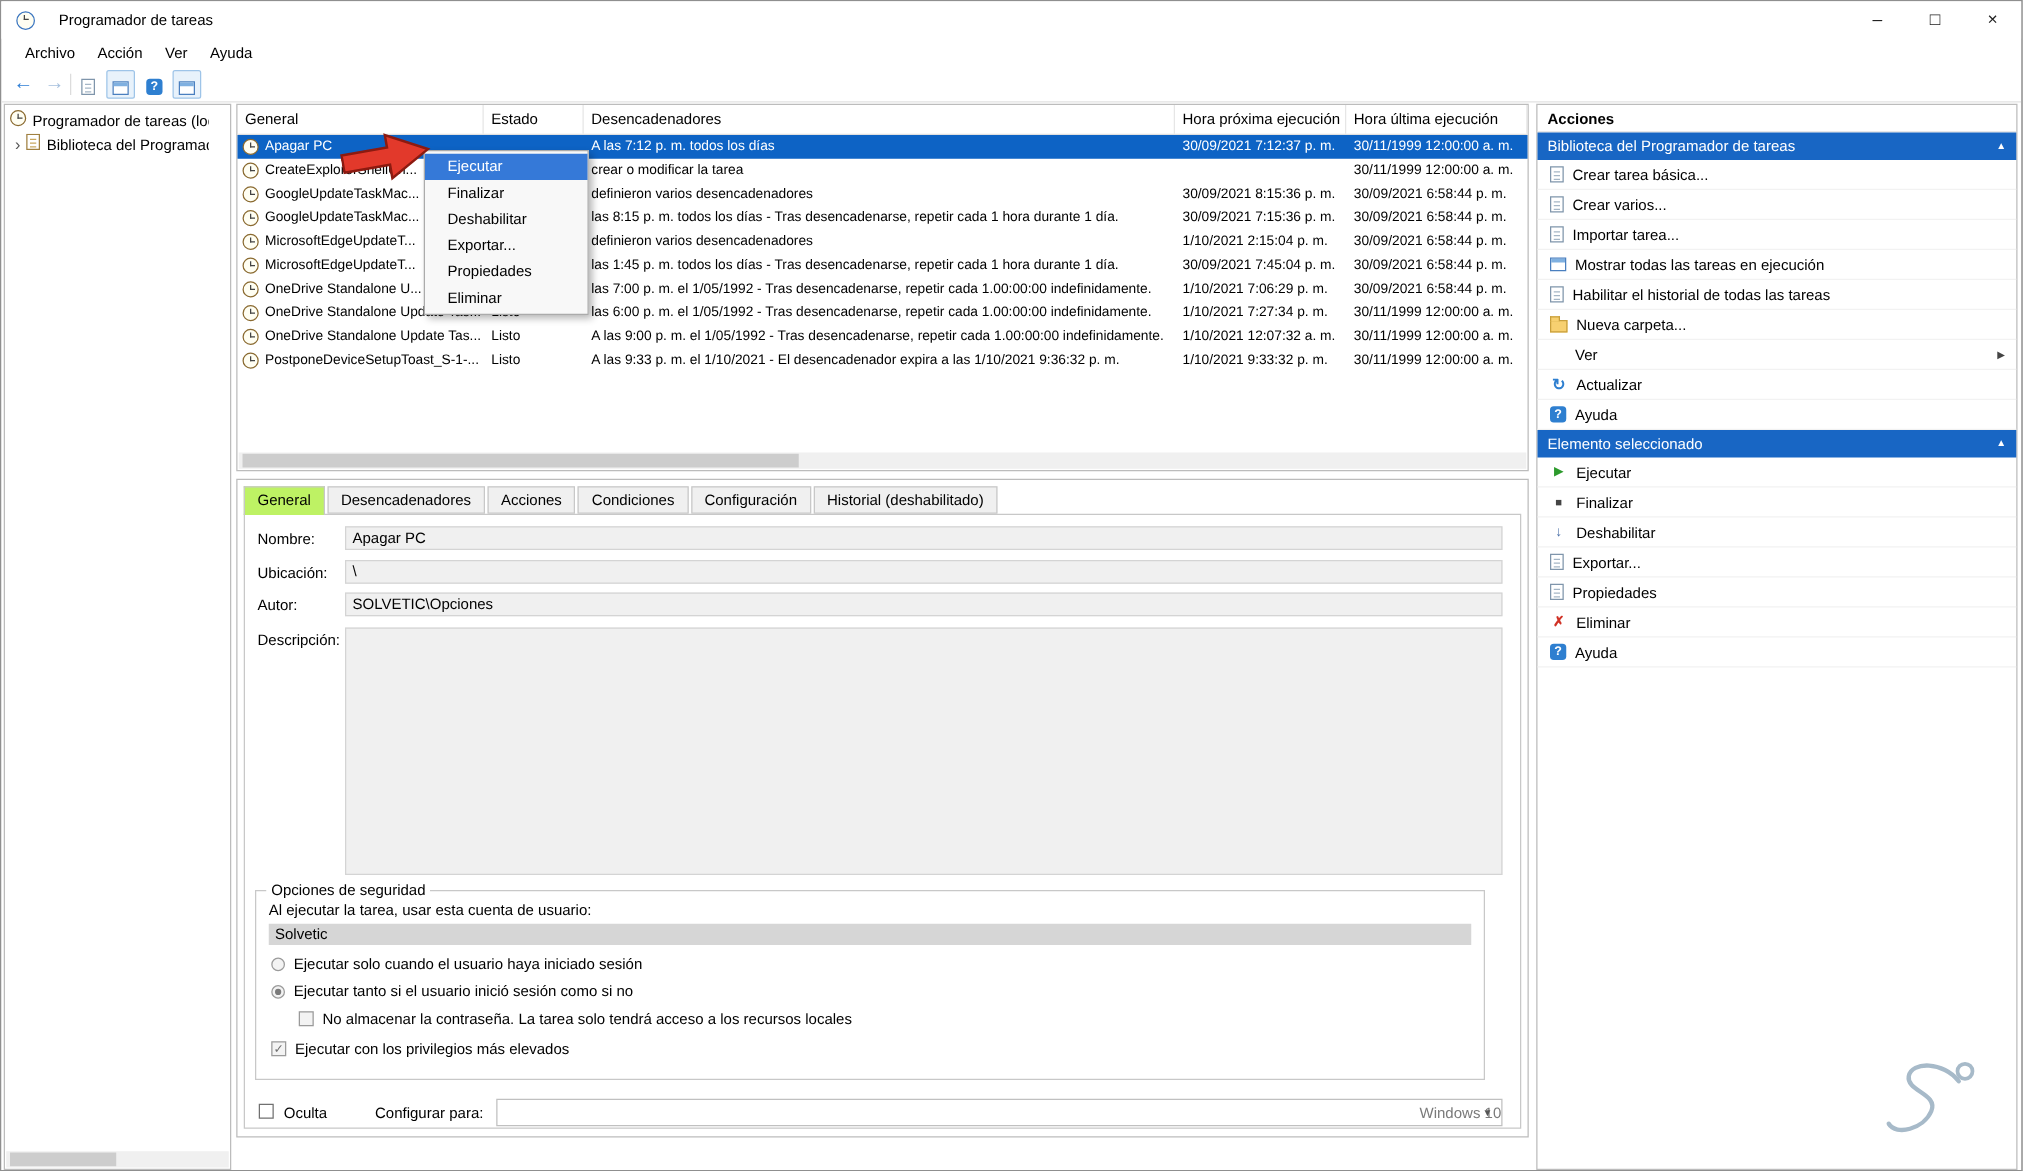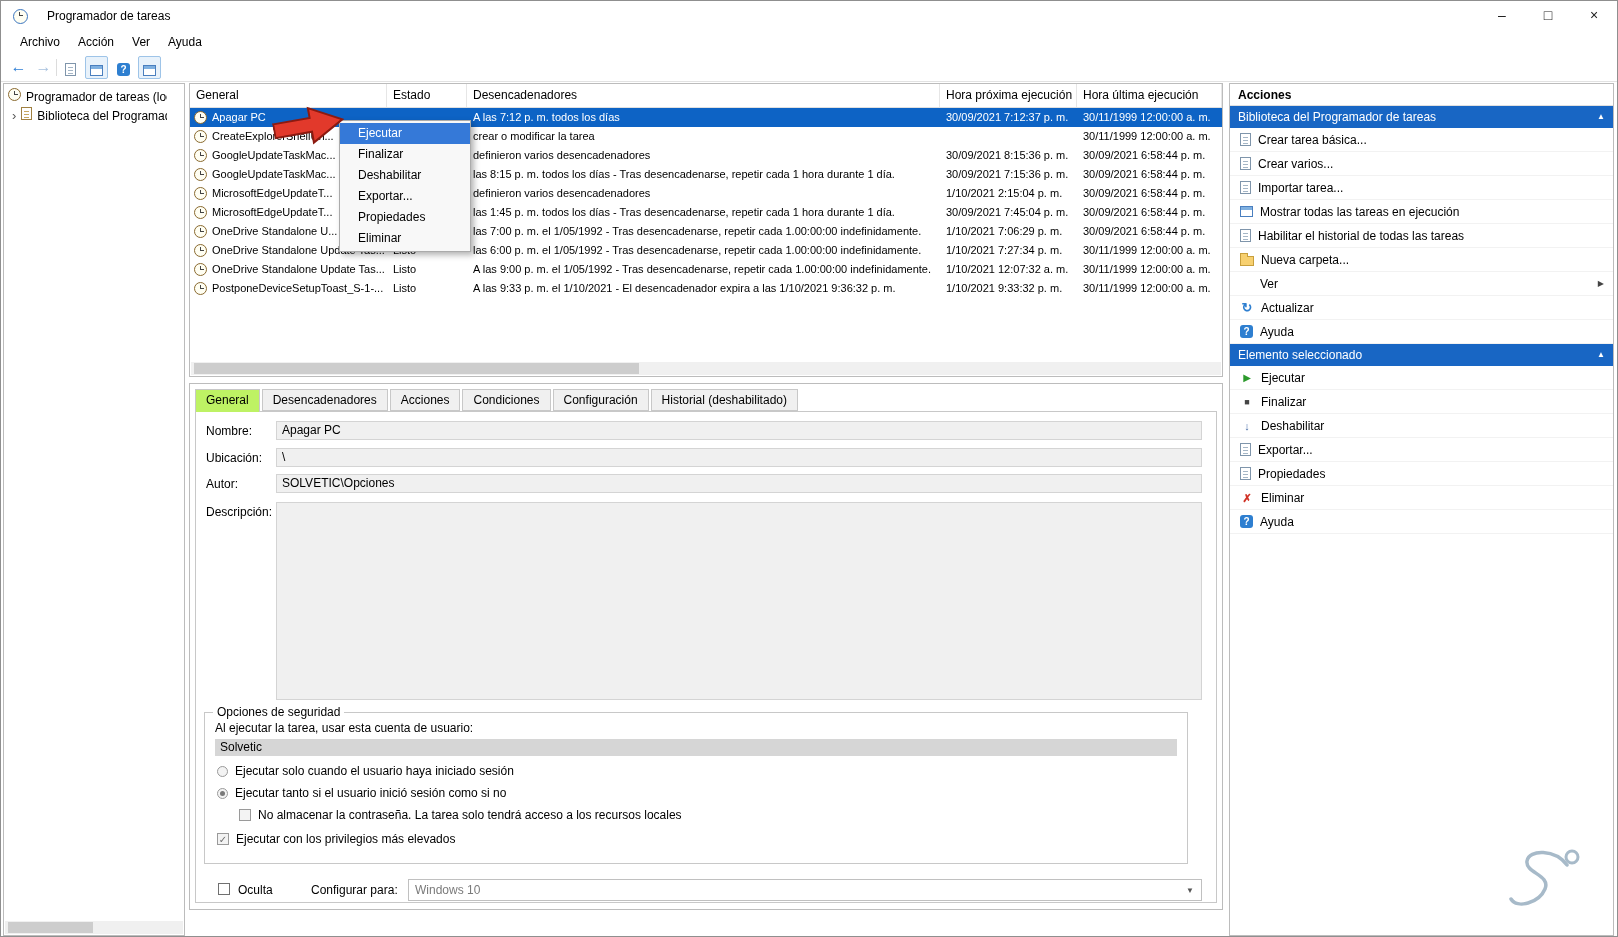--- a/index.html
+++ b/index.html
@@ -105,21 +105,21 @@
   .opt-row { position:absolute; height:16px; line-height:16px; display:flex; align-items:center; gap:7px; white-space:nowrap; }
   .opt-row.r1 { top:50px; left:12px; }
   .opt-row.r2 { top:72px; left:12px; }
   .opt-row.r3 { top:94px; left:34px; }
   .opt-row.r4 { top:118px; left:12px; }
   .radio { width:11px; height:11px; border-radius:50%; border:1px solid #9a9a9a; background:#f3f3f3; position:relative; flex:none; }
   .radio.sel::after { content:''; position:absolute; left:2px; top:2px; width:5px; height:5px; border-radius:50%; background:#7a7a7a; }
   .chk { width:12px; height:12px; border:1px solid #9a9a9a; background:#f3f3f3; flex:none; font-size:10px; line-height:11px; text-align:center; color:#6e6e6e; display:inline-block; }
   .chk.enabled { background:#fff; border-color:#707070; }
 
-  .foot { position:absolute; left:20px; right:14px; top:466px; height:24px; }
+  .foot { position:absolute; left:9px; right:14px; top:466px; height:24px;text-align:right; }
   .foot .chk { position:absolute; left:2px; top:5px; }
   .foot-lbl { position:absolute; line-height:24px; }
   #lbl-hidden { left:22px; }
   #lbl-cfg { left:95px; }
   .dropdown { position:absolute; left:192px; right:0; top:1px; height:22px; border:1px solid #c0c0c0; background:#fff; line-height:20px; padding-left:6px; color:#7a7a7a; }
   .dd-arrow { position:absolute; right:7px; top:0; font-size:8px; color:#555; line-height:21px; }
 
   
   .actions { position:absolute; left:1228px; top:82px; width:385px; height:853px; border:1px solid #bcbcbc; background:#fff; }
   .actions-title { height:22px; line-height:22px; padding-left:8px; font-weight:bold; border-bottom:1px solid #e0e0e0; }

